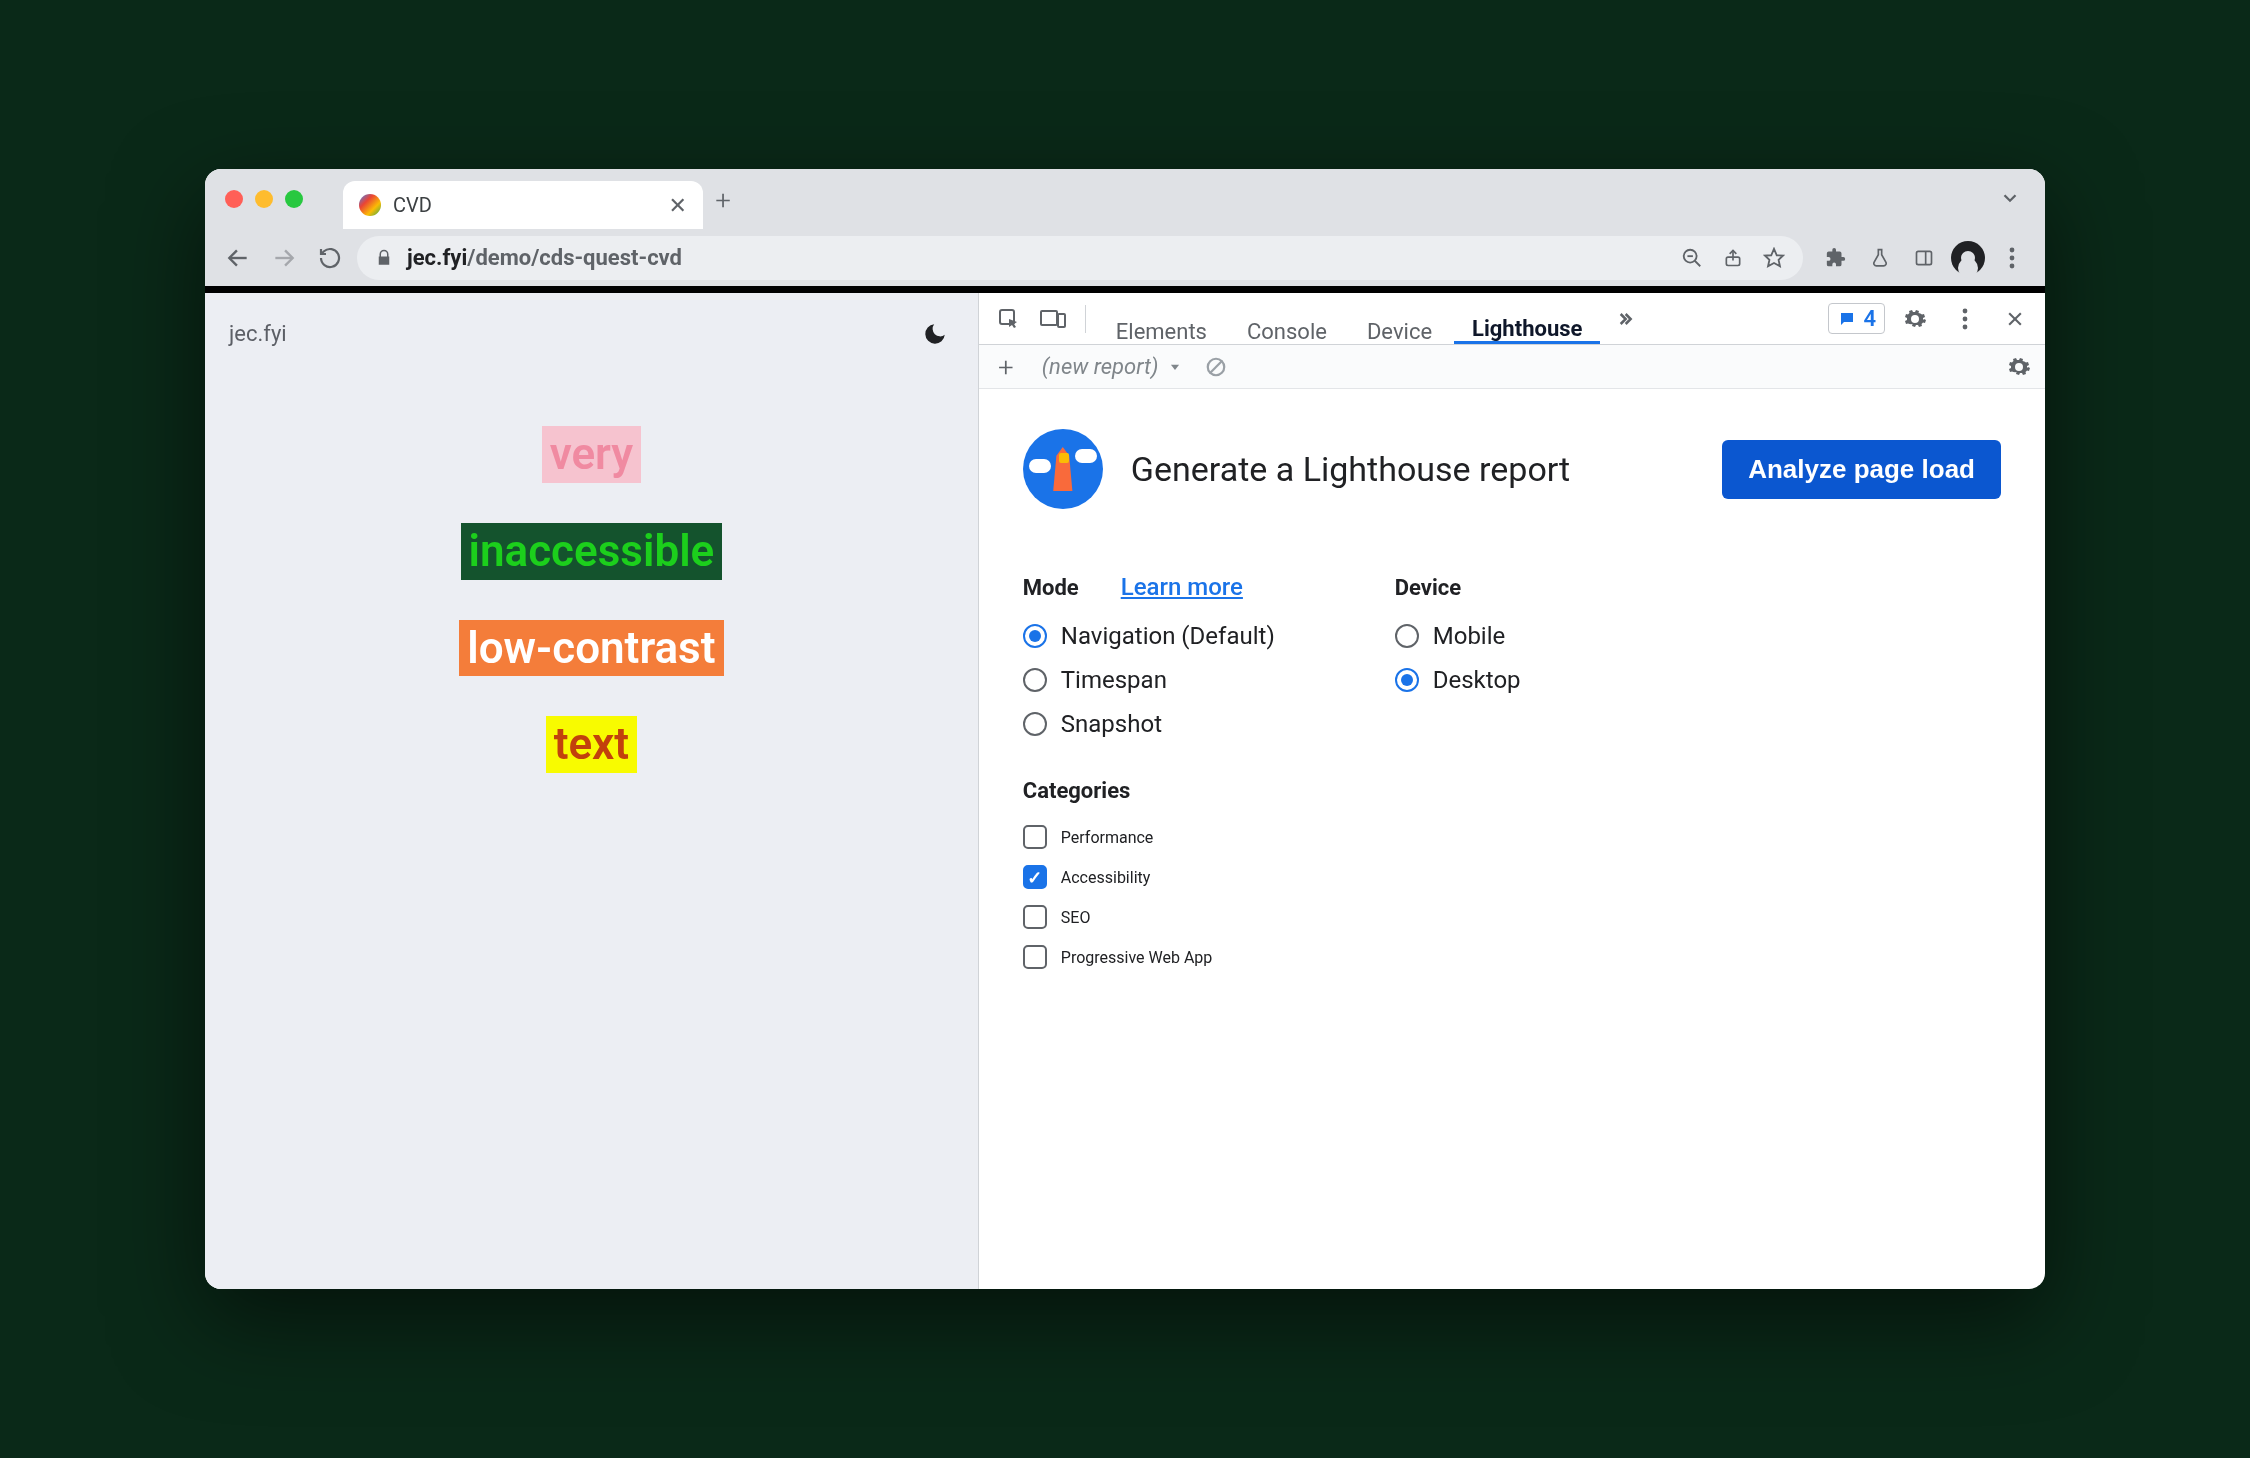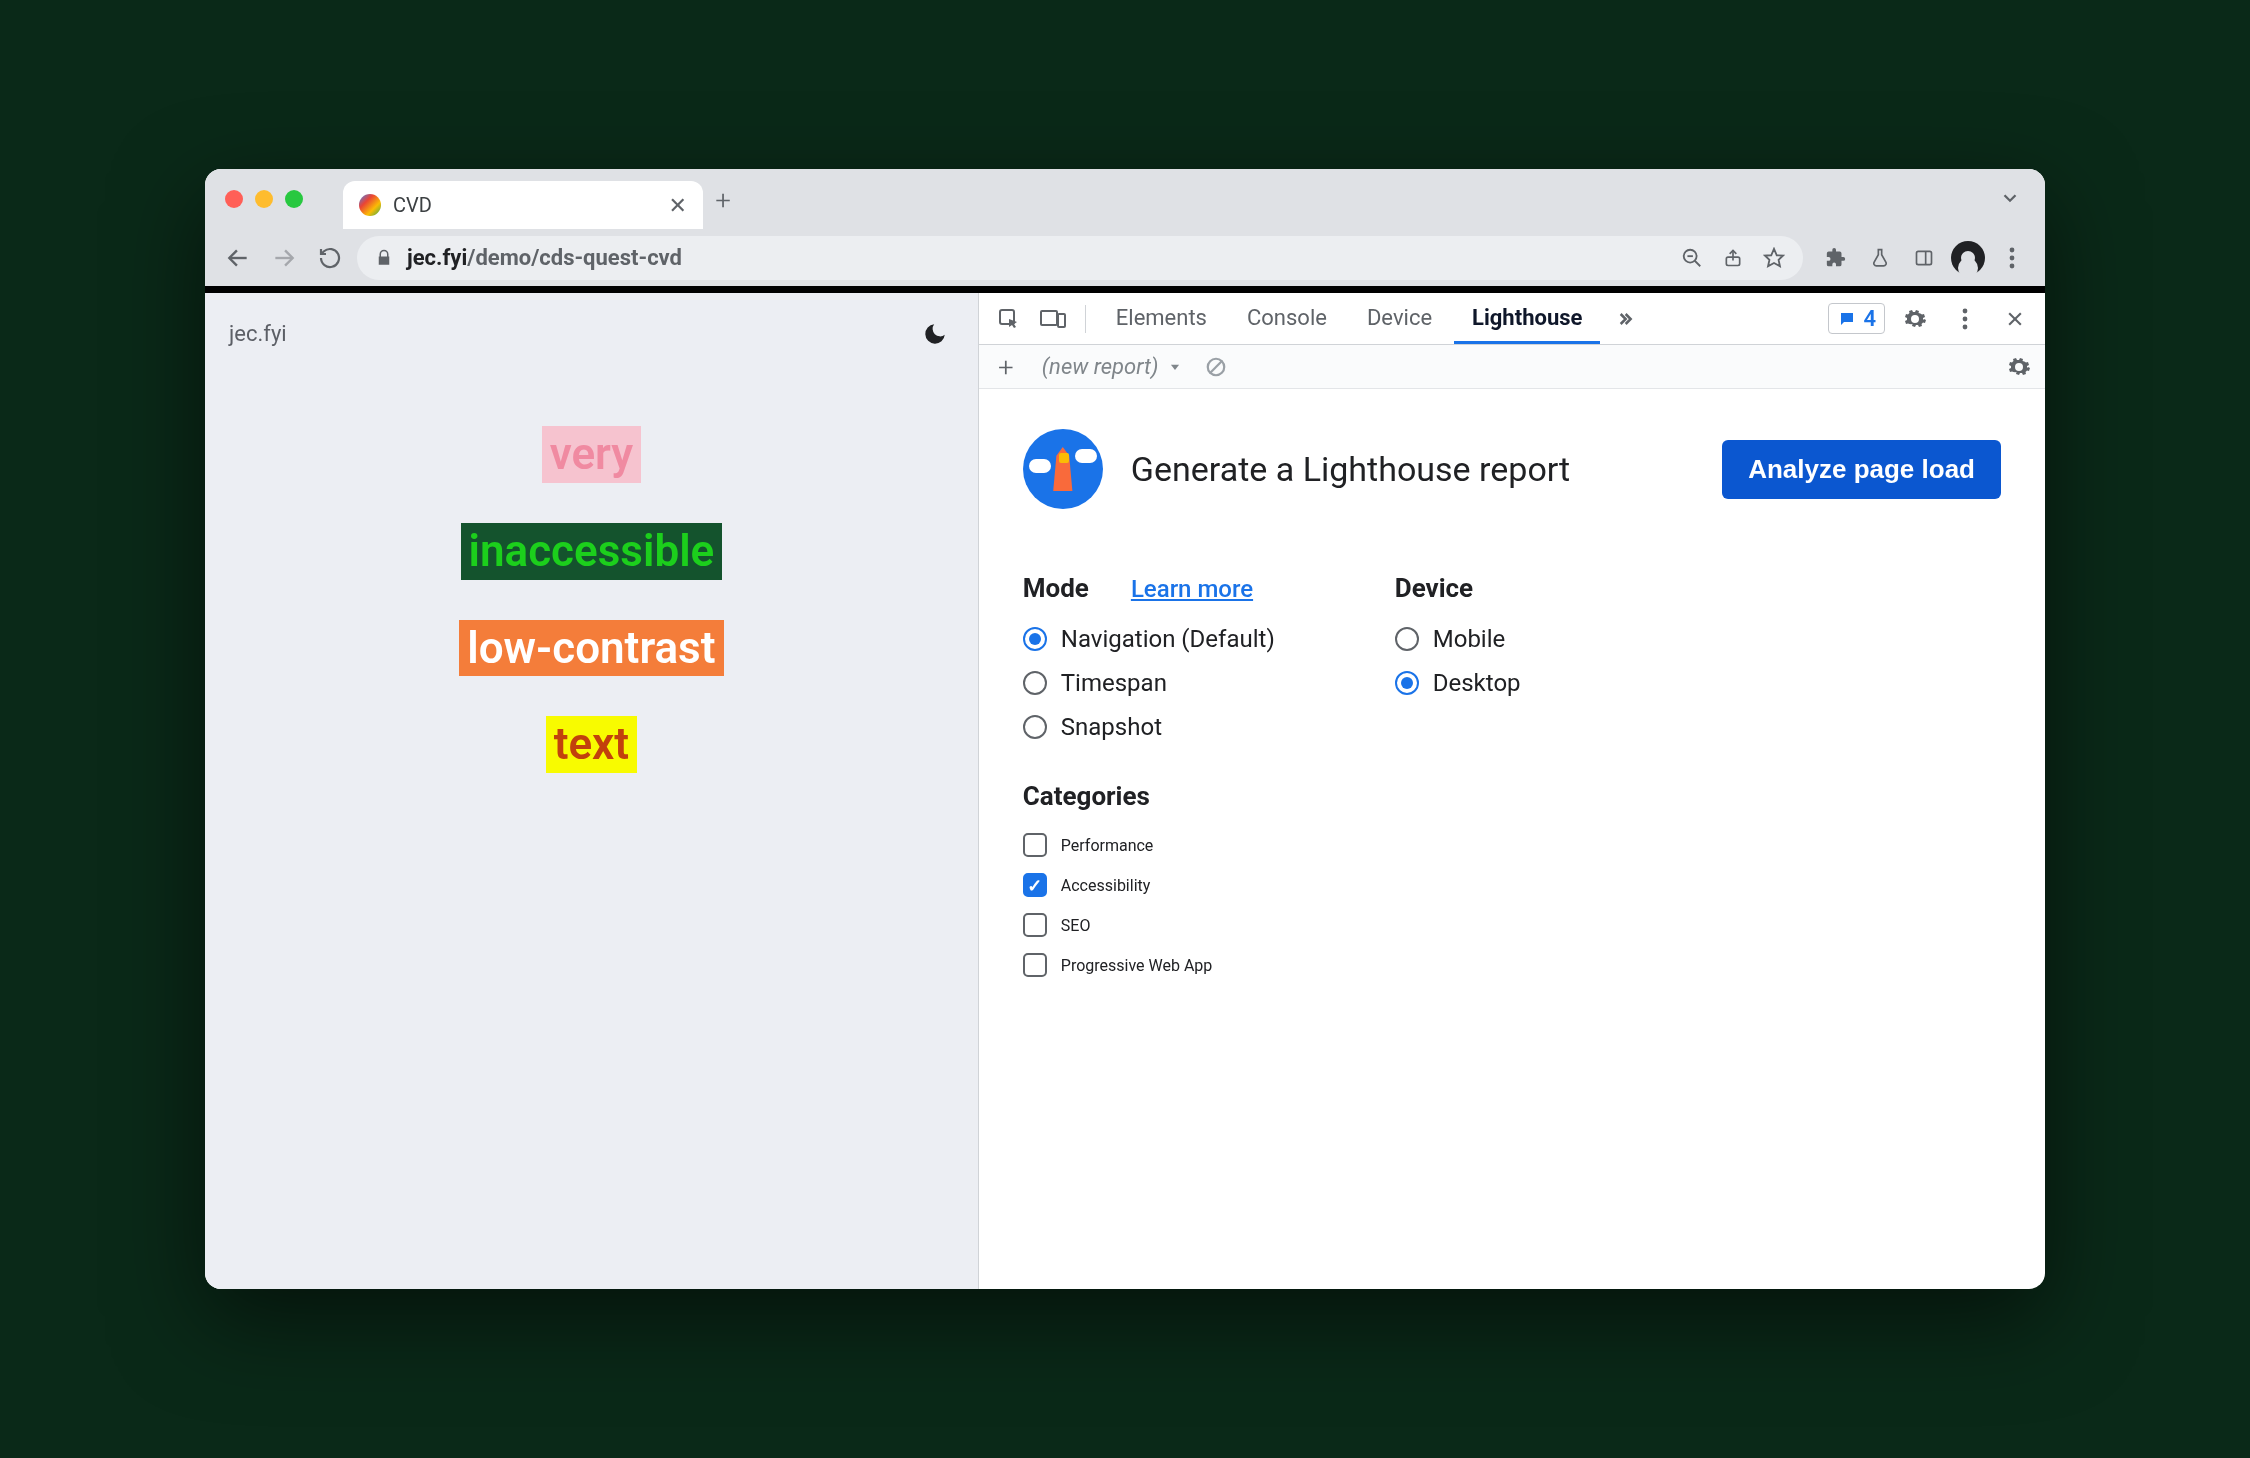--- a/index.html
+++ b/index.html
@@ -67,21 +67,21 @@
   .w2{background:#14532d;color:#1ccf1c;}
   .w3{background:#f47d3a;color:#ffffff;}
   .w4{background:#f8fb00;color:#c2410c;}
   
   .devtools{flex:1;display:flex;flex-direction:column;border-left:1px solid #d0d3d7;min-width:0;}
   .dt-tabs{
     height:52px;border-bottom:1px solid #d0d3d7;display:flex;align-items:center;
     gap:4px;padding:0 10px;color:#5f6368;font-size:22px;
   }
   .dt-tabs .icon{width:40px;height:40px;display:flex;align-items:center;justify-content:center;}
-  .dt-tab{padding:12px 18px;height:100%;display:flex;align-items:flex-start;cursor:pointer;}
+  .dt-tab{padding:0 18px;height:100%;display:flex;align-items:flex-end;cursor:pointer;}
   .dt-tab.active{color:#0f172a;border-bottom:3px solid #1a73e8;font-weight:700;}
   .dt-right{margin-left:auto;display:flex;align-items:center;gap:10px;}
   .badge{display:flex;align-items:center;gap:6px;border:1px solid #c4c7cc;border-radius:4px;padding:2px 8px;color:#1a73e8;font-weight:600;}
   .subbar{
     height:44px;border-bottom:1px solid #e3e5e8;display:flex;align-items:center;gap:16px;
     padding:0 14px;font-size:22px;color:#80868b;background:#fafbfc;
   }
   .subbar .plus{font-size:26px;color:#5f6368;}
   .subbar .dropdown{display:flex;align-items:center;gap:10px;border:1px solid transparent;padding:2px 6px;}
   .subbar .gear{margin-left:auto;}
@@ -93,21 +93,21 @@
   .lh-logo::before{content:"";position:absolute;left:24px;top:18px;width:32px;height:44px;background:#f96a3b;clip-path:polygon(20% 100%,80% 100%,70% 20%,50% 0,30% 20%);}
   .lh-logo::after{content:"";position:absolute;left:36px;top:24px;width:10px;height:10px;background:#fbbc04;border-radius:2px;}
   .cloud{position:absolute;width:22px;height:14px;background:#fff;border-radius:10px;}
   .cloud.a{left:6px;top:30px;} .cloud.b{right:6px;top:20px;}
   .panel-title{font-size:34px;color:#202124;}
   .analyze-btn{
     margin-left:auto;background:#0b57d0;color:#fff;border:none;border-radius:6px;
     font-size:26px;font-weight:600;padding:14px 26px;cursor:pointer;
   }
   .columns{display:flex;gap:120px;margin-top:64px;font-size:24px;}
-  .col h3{font-size:26px;font-weight:700;margin-bottom:16px;display:inline-block;}
+  .col h3{font-size:22px;font-weight:700;margin-bottom:16px;display:inline-block;}
   .learn{color:#1a73e8;text-decoration:underline;margin-left:36px;font-weight:500;}
   .opts{display:flex;flex-direction:column;gap:16px;margin-top:6px;}
   .opt{display:flex;align-items:center;gap:14px;}
   .radio{width:24px;height:24px;border:2.5px solid #5f6368;border-radius:50%;display:inline-flex;align-items:center;justify-content:center;}
   .radio.checked{border-color:#1a73e8;}
   .radio.checked::after{content:"";width:12px;height:12px;border-radius:50%;background:#1a73e8;}
   .chk{width:24px;height:24px;border:2.5px solid #5f6368;border-radius:5px;display:inline-flex;align-items:center;justify-content:center;}
   .chk.checked{background:#1a73e8;border-color:#1a73e8;}
   .chk.checked::after{content:"✓";color:#fff;font-size:18px;font-weight:700;}
   .cats{margin-top:40px;}

